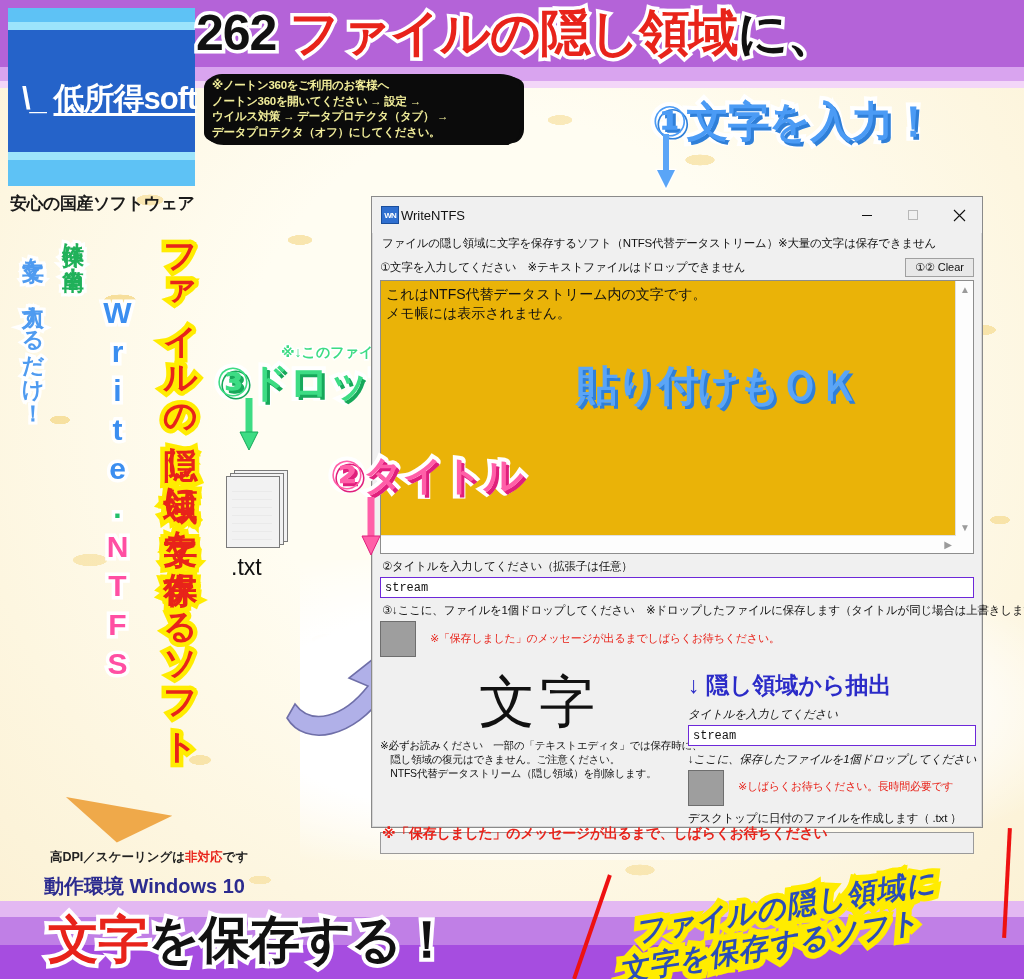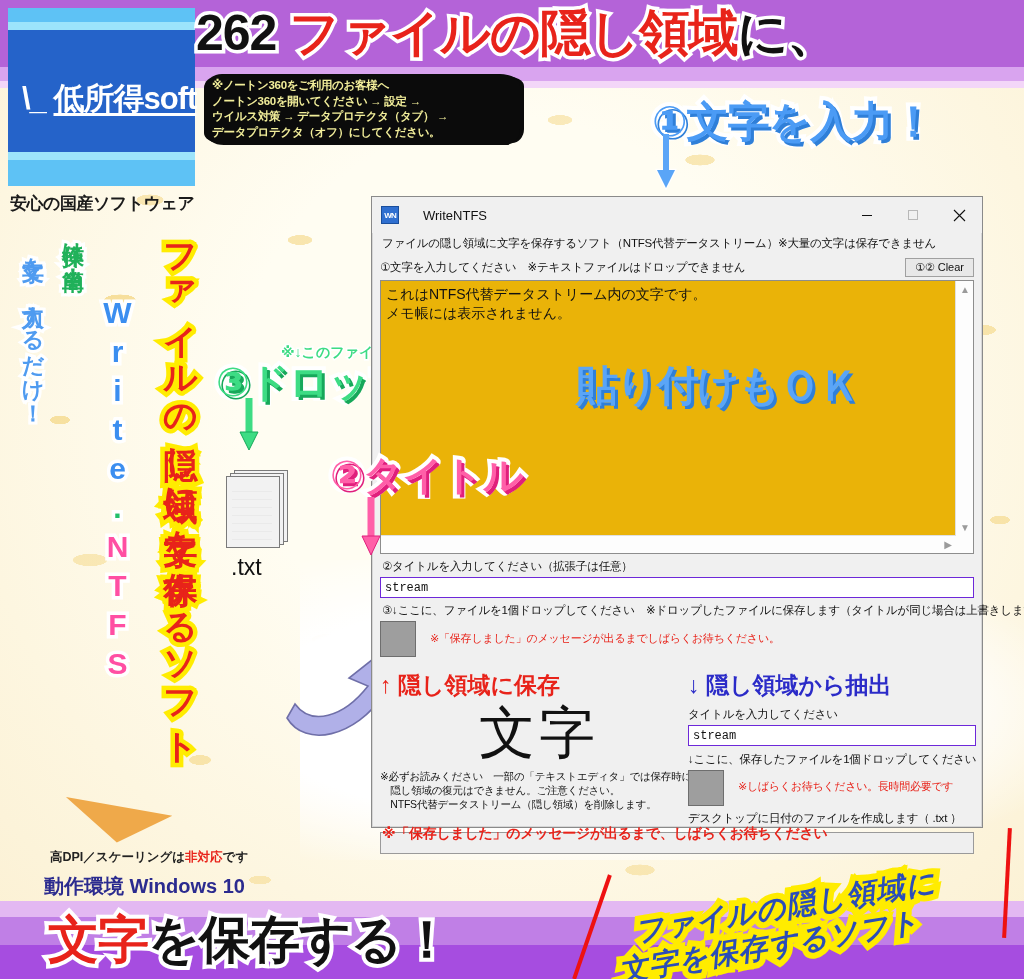--- a/index.html
+++ b/index.html
@@ -126,21 +126,21 @@
   
   .dragarrow{position:absolute;left:285px;top:598px;width:145px;height:145px;}
 
   
   .win{position:absolute;left:371px;top:196px;width:610px;height:630px;
     background:#f0f0f0;border:1px solid #8a8a8a;box-shadow:0 0 0 1px #d6d6d6 inset;}
   .titlebar{height:36px;background:#f0f0f0;display:flex;align-items:center;border-bottom:0;}
   .app-ico{width:16px;height:16px;margin-left:9px;background:#2f6fd0;color:#fff;font-size:8px;
     font-weight:700;display:flex;align-items:center;justify-content:center;
     border:1px solid #1a4e9c;letter-spacing:-1px;}
-  .app-title{margin-left:24px;font-size:13px;color:#111;}
+  .app-title{margin-left:2px;font-size:13px;color:#111;}
   .wbtns{margin-left:auto;display:flex;}
   .wbtn{width:46px;height:34px;display:flex;align-items:center;justify-content:center;
     font-size:14px;color:#111;}
   .wbtn svg{display:block;}
 
   .client{padding:0 8px;}
   .desc{font-size:11.5px;color:#111;padding:3px 2px 7px 2px;letter-spacing:-.2px;white-space:nowrap;}
   .row1{display:flex;align-items:center;justify-content:space-between;padding-bottom:3px;}
   .lbl{font-size:11.5px;color:#111;letter-spacing:-.2px;white-space:nowrap;}
   .clearbtn{font-size:11px;color:#111;background:#e8e8e8;border:1px solid #a0a0a0;
@@ -166,21 +166,21 @@
   .dropbox{width:34px;height:34px;background:#9e9e9e;border:1px solid #6e6e6e;}
   .redwarn{font-size:11px;color:#e8231a;padding-top:10px;letter-spacing:-.2px;white-space:nowrap;}
 
   .twocol{display:flex;margin-top:13px;}
   .col-l{width:300px;}
   .col-r{width:292px;padding-left:8px;}
   .bigred{font-size:23px;color:#e8231a;font-weight:700;letter-spacing:0px;white-space:nowrap;}
   .bigblue{font-size:23px;color:#2b2bc8;font-weight:700;letter-spacing:0px;white-space:nowrap;}
   .moji{font-size:56px;color:#111;text-align:center;line-height:64px;letter-spacing:4px;padding-left:18px;}
   .smallnote{font-size:10.5px;color:#111;line-height:14px;letter-spacing:-.2px;white-space:nowrap;padding-top:4px;}
-  .rlbl{font-size:11.5px;color:#111;padding:6px 0 3px 0;letter-spacing:-.2px;white-space:nowrap;}
+  .rlbl{font-size:11.5px;color:#111;padding:6px 0 3px 0;letter-spacing:-.2px;white-space:nowrap;font-style:italic;}
   .rnote{font-size:11px;color:#e8231a;letter-spacing:-.3px;white-space:nowrap;padding-top:9px;}
   .rfoot{font-size:11.5px;color:#111;padding-top:5px;letter-spacing:-.2px;white-space:nowrap;}
   .statusbar{margin:6px 8px 0 8px;height:20px;background:#efefef;border:1px solid #9a9a9a;}
 
   .redmsg{position:absolute;left:382px;top:825px;font-size:14px;font-weight:700;color:#e8231a;white-space:nowrap;letter-spacing:-.3px;}
 
   
   .b-light{position:absolute;left:0;top:901px;width:1024px;height:16px;background:#e3b8f2;}
   .b-mid{position:absolute;left:0;top:917px;width:1024px;height:28px;background:#c07fe6;}
   .b-dark{position:absolute;left:0;top:945px;width:1024px;height:34px;background:#a64de0;}
@@ -319,21 +319,20 @@
       <div class="inp">stream</div>
 
       <div class="lbl3">③↓ここに、ファイルを1個ドロップしてください　※ドロップしたファイルに保存します（タイトルが同じ場合は上書きします）</div>
       <div class="droprow">
         <div class="dropbox"></div>
         <div class="redwarn">※「保存しました」のメッセージが出るまでしばらくお待ちください。</div>
       </div>
 
       <div class="twocol">
         <div class="col-l">
-          <div class="bigred">↑ 隠し領域に保存</div>
           <div class="moji">文字</div>
           <div class="smallnote">
             <div>※必ずお読みください　一部の「テキストエディタ」では保存時に、</div>
             <div>　隠し領域の復元はできません。ご注意ください。</div>
             <div>　NTFS代替データストリーム（隠し領域）を削除します。</div>
           </div>
         </div>
         <div class="col-r">
           <div class="bigblue">↓ 隠し領域から抽出</div>
           <div class="rlbl">タイトルを入力してください</div>

